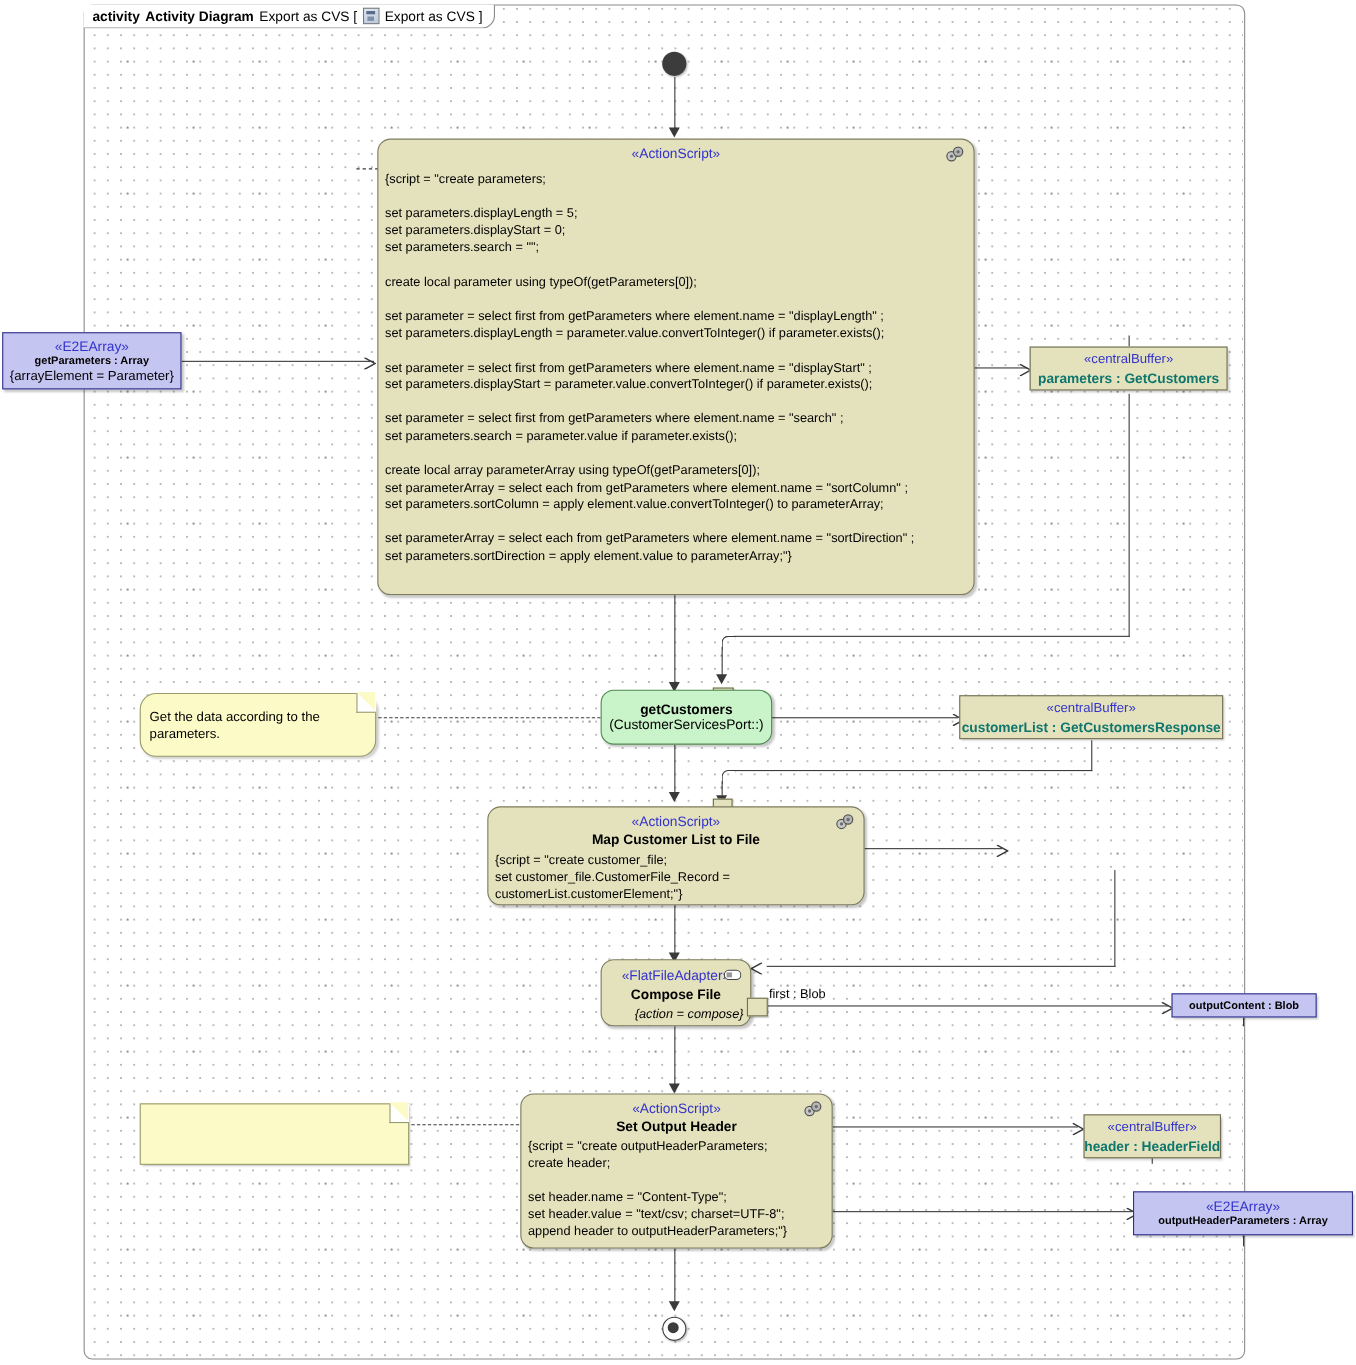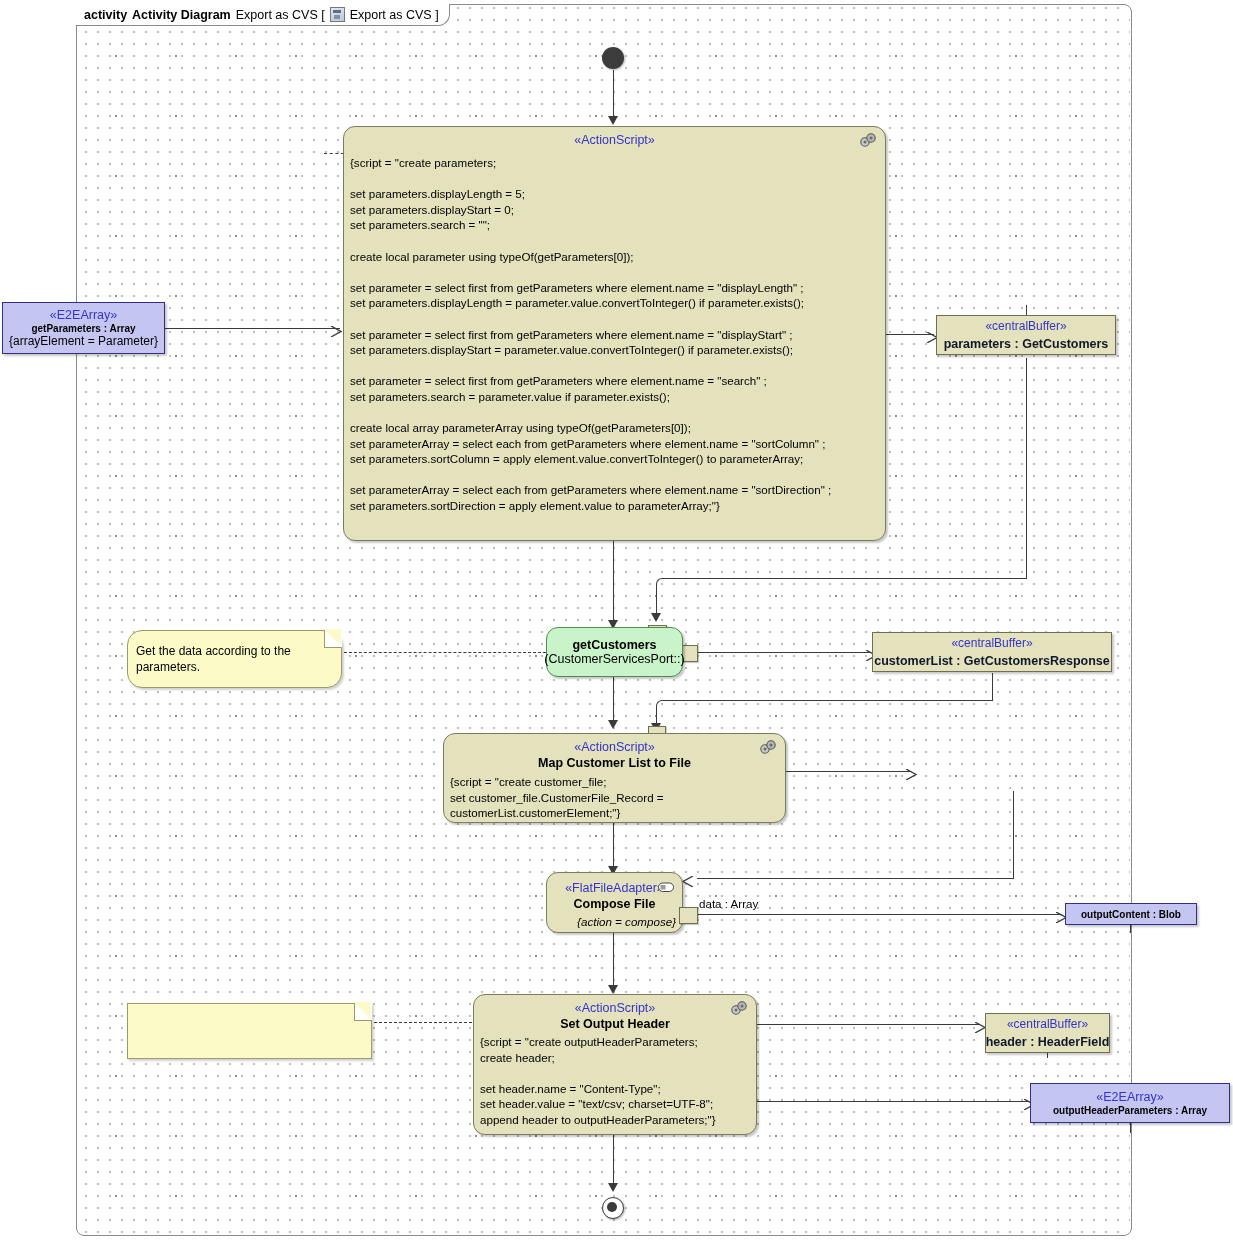--- a/index.html
+++ b/index.html
@@ -63,21 +63,21 @@
   }
 
   
   .objnode{
     background:#e4e2bd;border:1.4px solid #6f6d52;
     box-shadow:2px 2px 2px rgba(0,0,0,.22);
     display:flex;flex-direction:column;justify-content:space-between;align-items:center;
     padding:3px 8px;
   }
   .objnode .stereo{font-size:12px;}
-  .objnode .oname{font-weight:bold;font-size:12.5px;color:#0f172a;text-align:center;white-space:nowrap;}
+  .objnode .oname{font-weight:bold;font-size:12.5px;color:#0f766e;text-align:center;white-space:nowrap;}
 
   
   .arraynode{
     background:#c5c5f2;border:1.4px solid #2f2f8a;
     box-shadow:2px 2px 2px rgba(0,0,0,.22);
     display:flex;flex-direction:column;justify-content:center;align-items:center;
     padding:3px 6px;
   }
   .arraynode .oname{font-weight:bold;font-size:10px;color:#000;text-align:center;white-space:nowrap;}
   .arraynode .constraint{font-size:12px;color:#000;text-align:center;white-space:nowrap;}
@@ -226,21 +226,21 @@
 
   <div class="edge v" style="left:613px;top:823px;height:48px;"></div>
   <div class="arrow-down" style="left:608px;top:866px;"></div>
 
   <div class="edge h" style="left:694px;top:914px;width:368px;"></div>
   <div class="ahead" style="left:1056px;top:909px;">
     <svg width="11" height="11" viewBox="0 0 11 11">
         <path d="M0 0 L10 5.5 L0 11" fill="none" stroke="#3a3a3a" stroke-width="1.3"></path>
       </svg>
   </div>
-  <div class="elabel" style="left:699px;top:897px;">data : Array</div>
+  <div class="elabel" style="left:699px;top:897px;">first : Blob</div>
 
   <div class="edge v" style="left:613px;top:933px;height:58px;"></div>
   <div class="arrow-down" style="left:608px;top:985px;"></div>
 
   <div class="dash" style="left:354px;top:1022px;width:118px;"></div>
 
   <div class="edge h" style="left:757px;top:1024px;width:223px;"></div>
   <div class="ahead" style="left:975px;top:1019px;">
     <svg width="11" height="11" viewBox="0 0 11 11">
         <path d="M0 0 L10 5.5 L0 11" fill="none" stroke="#3a3a3a" stroke-width="1.3"></path>
@@ -314,21 +314,21 @@
   <div class="pin" style="left:648px;top:625px;width:17px;height:14px;"></div>
 
   <div class="pin" style="left:679px;top:645px;width:17px;height:15px;"></div>
 
   <div class="note" style="left:127px;top:630px;width:197px;height:44px;position:absolute;border-radius:15px;">
     <div class="fold"></div>
     <div style="white-space:pre-line;">Get the data according to the
 parameters.</div>
   </div>
 
-  <div class="node callop" style="left:546px;top:627px;width:137px;height:50px;">
+  <div class="node callop" style="left:546px;top:627px;width:156px;height:50px;">
     <div class="oname">getCustomers</div>
     <div class="sub">(CustomerServicesPort::)</div>
   </div>
 
   <div class="node objnode" style="left:872px;top:632px;width:240px;height:40px;">
     <div class="stereo">«centralBuffer»</div>
     <div class="oname">customerList : GetCustomersResponse</div>
   </div>
 
   <div class="pin" style="left:648px;top:726px;width:16px;height:13px;"></div>

